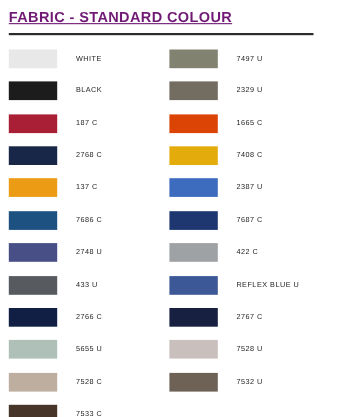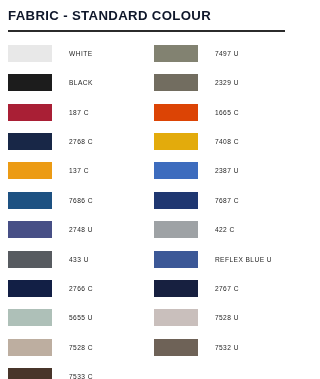--- a/index.html
+++ b/index.html
@@ -19,24 +19,25 @@
     width: 300px;
     height: 379px;
     box-sizing: border-box;
     padding: 6px 8px 0 8px;
     position: relative;
   }
   .title {
     font-size: 13.2px;
     font-weight: bold;
     letter-spacing: 0.35px;
-    color: #0f172a;
+    color: #701a75;
     line-height: 16px;
     margin: 2px 0 0 0;
     white-space: nowrap;
+    text-decoration: underline;
   }
   .title-rule {
     height: 1.6px;
     background: #2b2b2b;
     margin: 6px 0 0 0;
     width: 277px;
   }
   .columns {
     display: flex;
     flex-direction: row;

